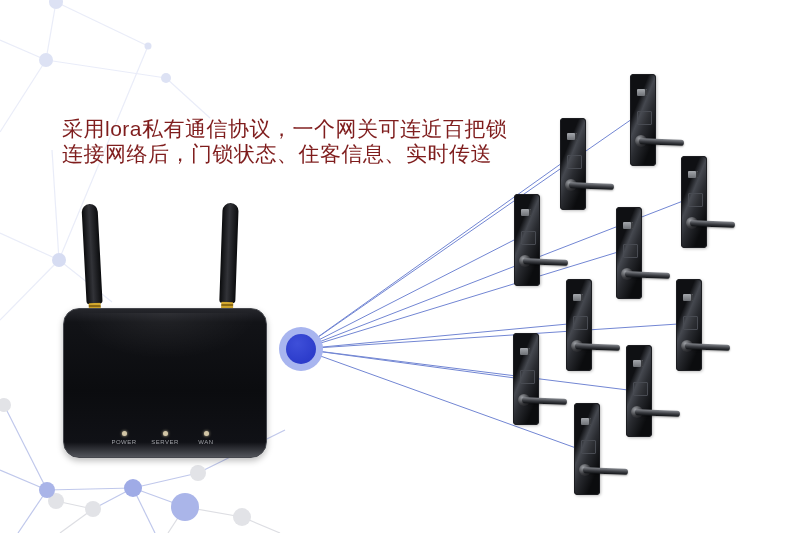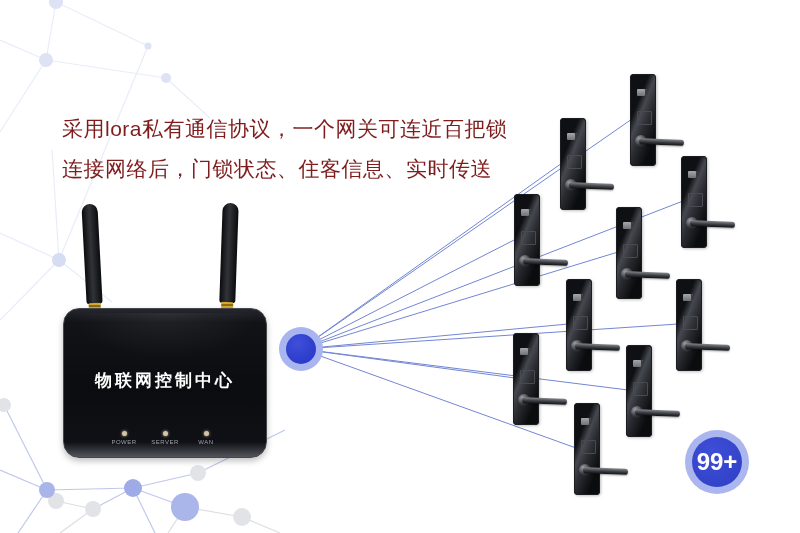--- a/index.html
+++ b/index.html
@@ -14,21 +14,21 @@
 
   
   .title {
     position:absolute; left:63px; top:34px; margin:0;
     font-size:38px; font-weight:700; color:#131313; letter-spacing:1px; z-index:6;
   }
   .sub {
     position:absolute; left:62px; margin:0; font-size:21px; color:#7f1d1d;
     letter-spacing:0.5px; z-index:6; white-space:nowrap;
   }
-  .s1 { top:115px; } .s2 { top:155px; }
+  .s1 { top:115px; } .s2 { top:140px; }
 
   
   .antenna {
     position:absolute; width:16px; height:100px; z-index:3;
     background:linear-gradient(90deg,#0a0b0d,#323338 45%,#0a0b0d);
     border-radius:8px 8px 3px 3px;
   }
   .antenna::after {
     content:''; position:absolute; left:2px; bottom:-9px; width:12px; height:10px;
     background:repeating-linear-gradient(180deg,#d4a92f 0 2px,#8f6c15 2px 4px);
@@ -250,43 +250,37 @@
           <div class="lock-knob"></div>
         </div>
         <div class="lock-handle"></div>
       </div>
     </div>
 
   <div class="antenna left"></div>
   <div class="antenna right"></div>
   <div class="device">
     <div class="device-gloss"></div>
-    <div class="device-label">物联网控制中心</div>
     <div class="led-row">
       <div class="led">
         <span class="led-dot"></span>
         <span class="led-label">POWER</span>
       </div>
       <div class="led">
         <span class="led-dot"></span>
         <span class="led-label">SERVER</span>
       </div>
       <div class="led">
         <span class="led-dot"></span>
         <span class="led-label">WAN</span>
       </div>
     </div>
   </div>
 
   <div class="hub" id="hub" style="left: 279px; top: 327px; background: rgb(168, 181, 239);">
     <div class="hub-core" id="hub-core" style="background: radial-gradient(circle at 38% 32%, rgb(62, 79, 217), rgb(44, 60, 203) 70%);"></div>
   </div>
 
-  <div class="badge" id="badge" style="background: rgb(171, 182, 238);">
-    <div class="badge-core" id="badge-core" style="background: radial-gradient(circle at 40% 32%, rgb(62, 78, 214), rgb(50, 67, 202) 75%);">
-      <span>99+</span>
-    </div>
-  </div>
 
   <p class="sub s1">采用lora私有通信协议，一个网关可连近百把锁</p>
   <p class="sub s2">连接网络后，门锁状态、住客信息、实时传送</p>
 
 </div>
 
 </body></html>

